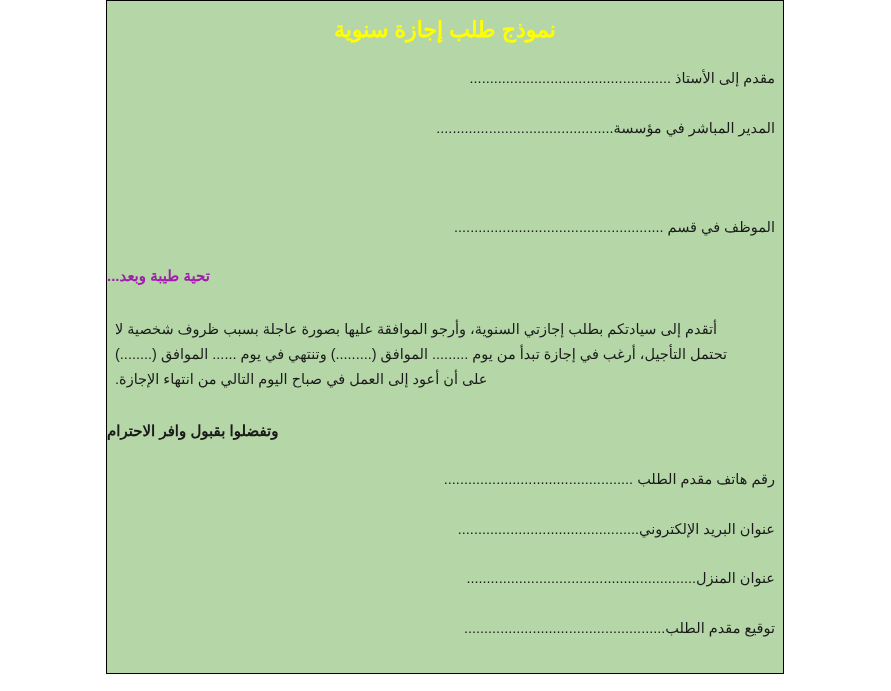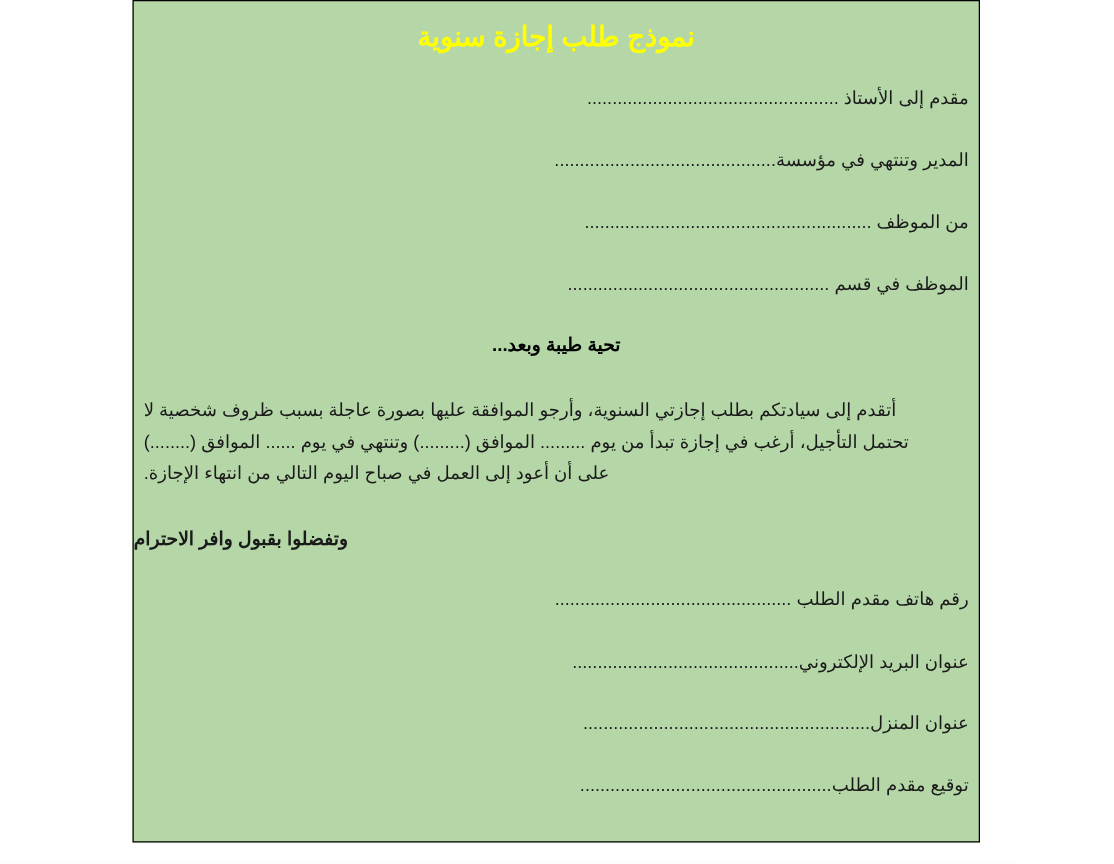--- a/index.html
+++ b/index.html
@@ -12,41 +12,40 @@
     color:#1a1a1a;
   }
   .title {
     position:absolute; left:0; right:0; top:16px; text-align:center;
     color:#ffff00; font-weight:bold; font-size:22px;
   }
   .field {
     position:absolute; right:8px; font-size:14.5px; white-space:nowrap;
   }
   .greeting {
-    position:absolute; left:0; right:0; top:266px; text-align:center;
-    color:#000000; font-weight:bold; font-size:15px;
+    position:absolute; left:0; right:0; top:266px; text-align:left;
+    color:#a21caf; font-weight:bold; font-size:15px;
   }
   .body-text {
     position:absolute; left:8px; right:8px; top:316px; text-align:left;
     font-size:14.5px; line-height:25px;
   }
   .closing {
     position:absolute; left:0; right:0; top:421px; text-align:left;
     font-weight:bold; font-size:15px;
   }
 </style>
 </head>
 <body>
 
 <div class="page">
   <div class="title">نموذج طلب إجازة سنوية</div>
 
   <div class="field" style="top:69px">مقدم إلى الأستاذ ..................................................</div>
-  <div class="field" style="top:119px">المدير وتنتهي في مؤسسة............................................</div>
-  <div class="field" style="top:168px">من الموظف .........................................................</div>
+  <div class="field" style="top:119px">المدير المباشر في مؤسسة............................................</div>
   <div class="field" style="top:218px">الموظف في قسم ....................................................</div>
 
   <div class="greeting">تحية طيبة وبعد...</div>
 
   <div class="body-text">
     <div>أتقدم إلى سيادتكم بطلب إجازتي السنوية، وأرجو الموافقة عليها بصورة عاجلة بسبب ظروف شخصية لا</div>
     <div>تحتمل التأجيل، أرغب في إجازة تبدأ من يوم ......... الموافق (.........) وتنتهي في يوم ...... الموافق (........)</div>
     <div>على أن أعود إلى العمل في صباح اليوم التالي من انتهاء الإجازة.</div>
   </div>
 

